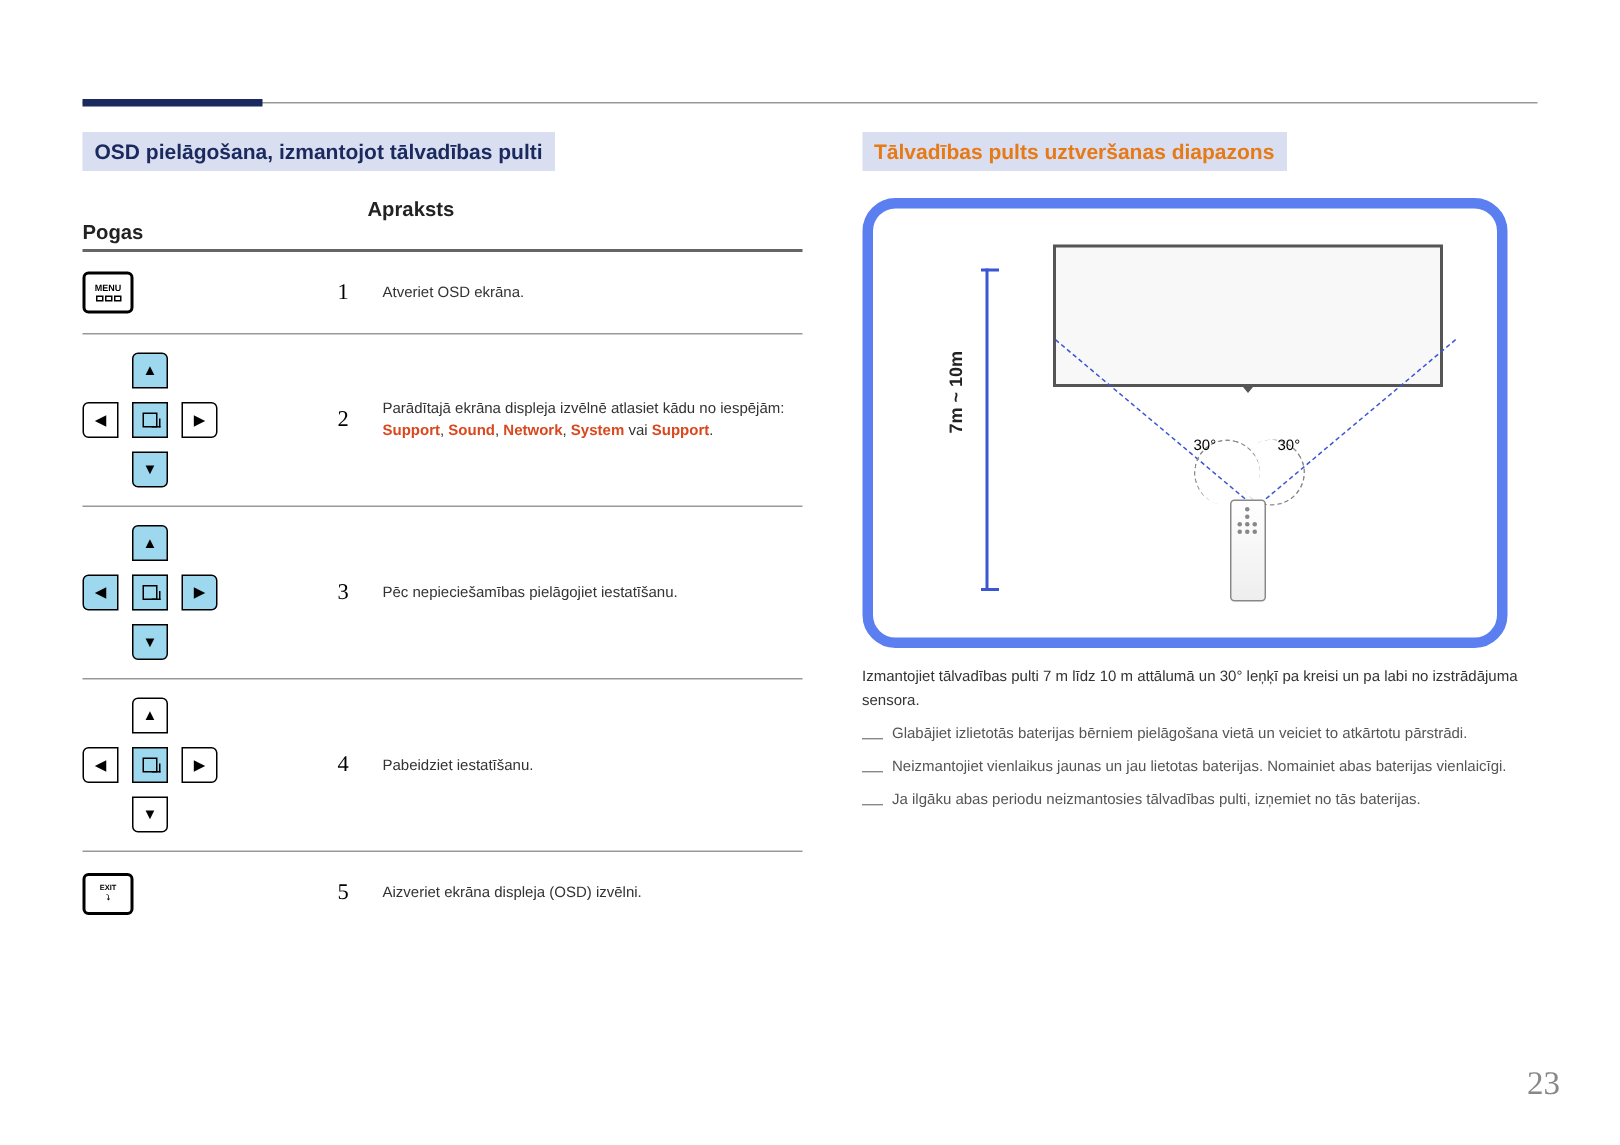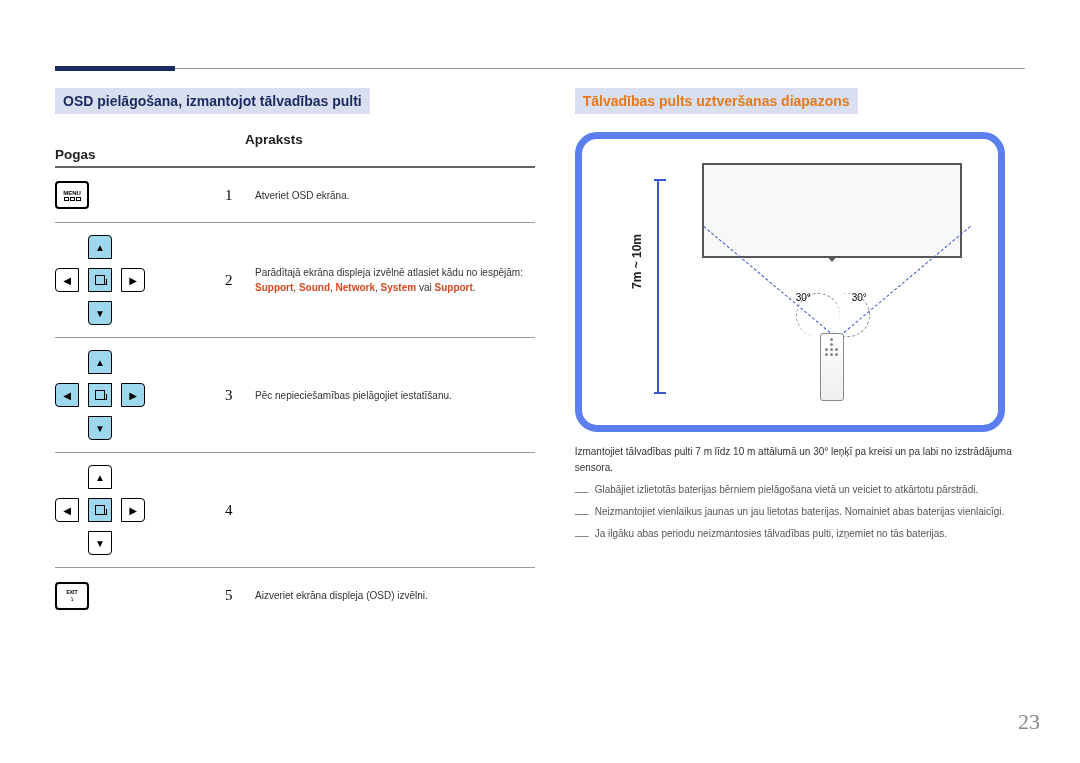--- a/index.html
+++ b/index.html
@@ -220,20 +220,21 @@
               <div class="btn up">▲</div>
               <div class="btn down">▼</div>
               <div class="btn left">◀</div>
               <div class="btn right">▶</div>
               <div class="btn center active">
                 <span class="center-glyph"></span>
               </div>
             </div>
           </div>
     <div class="cell-num">4</div>
+    <div class="cell-desc">Pabeidziet iestatīšanu.</div>
         </div>
         <div class="row">
     <div class="cell-icon">
             <div class="exit-btn">EXIT<span>⤵</span></div>
           </div>
     <div class="cell-num">5</div>
     <div class="cell-desc">Aizveriet ekrāna displeja (OSD) izvēlni.</div>
         </div>
       </div>
   </div>

